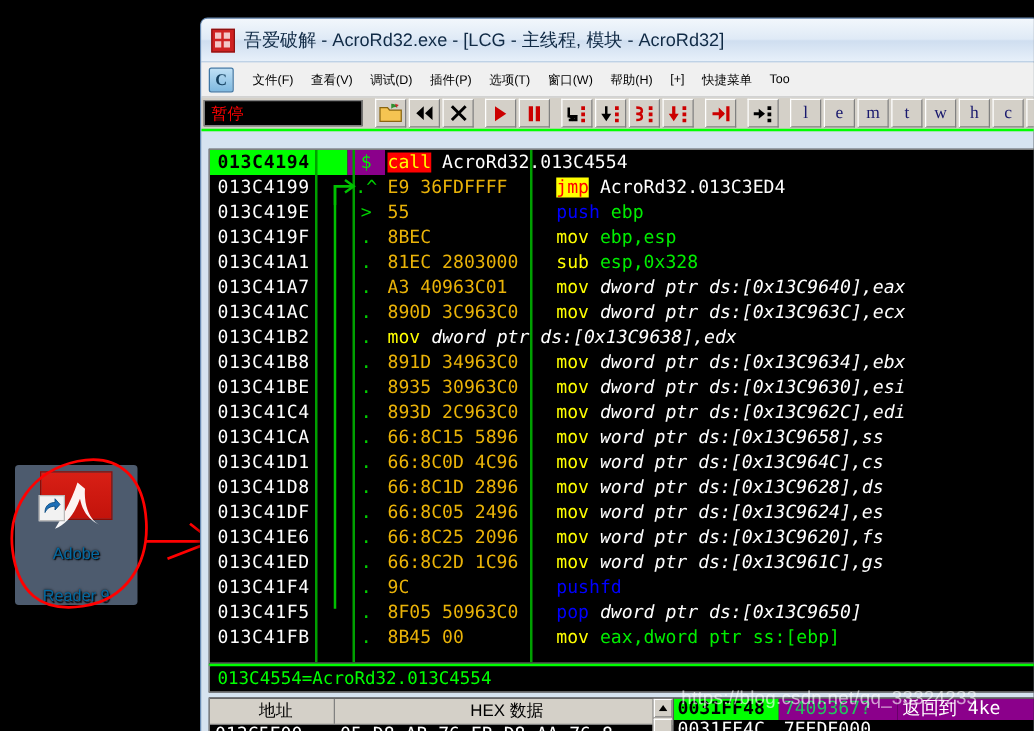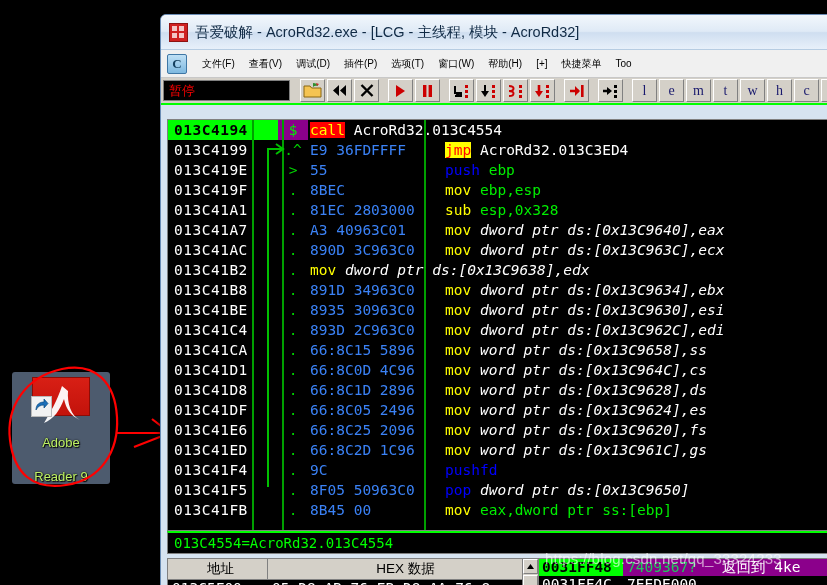--- a/index.html
+++ b/index.html
@@ -23,21 +23,21 @@
   }
   #deskicon .pdficon .swoosh{
     position:absolute;left:7px;top:5px;width:44px;height:46px;
   }
   #deskicon .shortcut{
     position:absolute;left:-2px;bottom:-2px;width:19px;height:19px;
     background:#f2f2f2;border:1px solid #b9b9b9;
   }
   #deskicon .shortcut svg{display:block}
   #deskicon .lbl{
-    color:#bef264;font-family:"Liberation Sans",sans-serif;font-size:13px;
+    color:#0369a1;font-family:"Liberation Sans",sans-serif;font-size:13px;
     line-height:15px;text-align:center;margin-top:19px;
     text-shadow:1px 1px 1px #000,0 0 2px #000;
   }
   #annot{position:absolute;left:0;top:355px;width:200px;height:160px;pointer-events:none;}
 
   
   #win{
     position:absolute;left:160px;top:14px;width:680px;height:571px;
     background:#d6e3f0;
     border:1px solid #6a8cb4;border-radius:6px 6px 0 0;
@@ -90,21 +90,21 @@
   .tb .ch{font-family:"Liberation Serif",serif;font-size:14px;color:#1a1a6e;}
 
   
   #cpupane{
     position:absolute;left:6px;top:104px;width:668px;height:412px;
     background:#000;border:1px solid #808080;box-sizing:border-box;overflow:hidden;
   }
   .row{display:flex;height:20px;align-items:stretch;font-size:14.5px;line-height:20px;white-space:pre;}
   .c-addr{width:110px;flex:0 0 auto;padding-left:6px;box-sizing:border-box;color:#fff;letter-spacing:.5px;}
   .c-mark{width:30px;flex:0 0 auto;text-align:center;box-sizing:border-box;color:#00d000;}
-  .c-hex{width:135px;flex:0 0 auto;color:#3b82f6;box-sizing:border-box;padding-left:2px;overflow:hidden;}
+  .c-hex{width:135px;flex:0 0 auto;color:#eab308;box-sizing:border-box;padding-left:2px;overflow:hidden;}
   .c-ins{flex:1 1 auto;box-sizing:border-box;padding-left:2px;overflow:hidden;}
   .row.sel .c-addr{background:#00ff00;color:#000;font-weight:bold;}
   .row.sel .c-mark,.row.sel .c-hex{background:#8b008b;color:#00ee00;}
   .op-call{background:#ff0000;color:#ffff00;}
   .op-jmp{background:#ffff00;color:#ff0000;}
   .op-push{color:#0000ff;}
   .op-mov{color:#ffff00;}
   .op-sub{color:#ffff00;}
   .opnd-pink{color:#ffffff;font-style:italic;}
   .opnd-green{color:#00ee00;}

